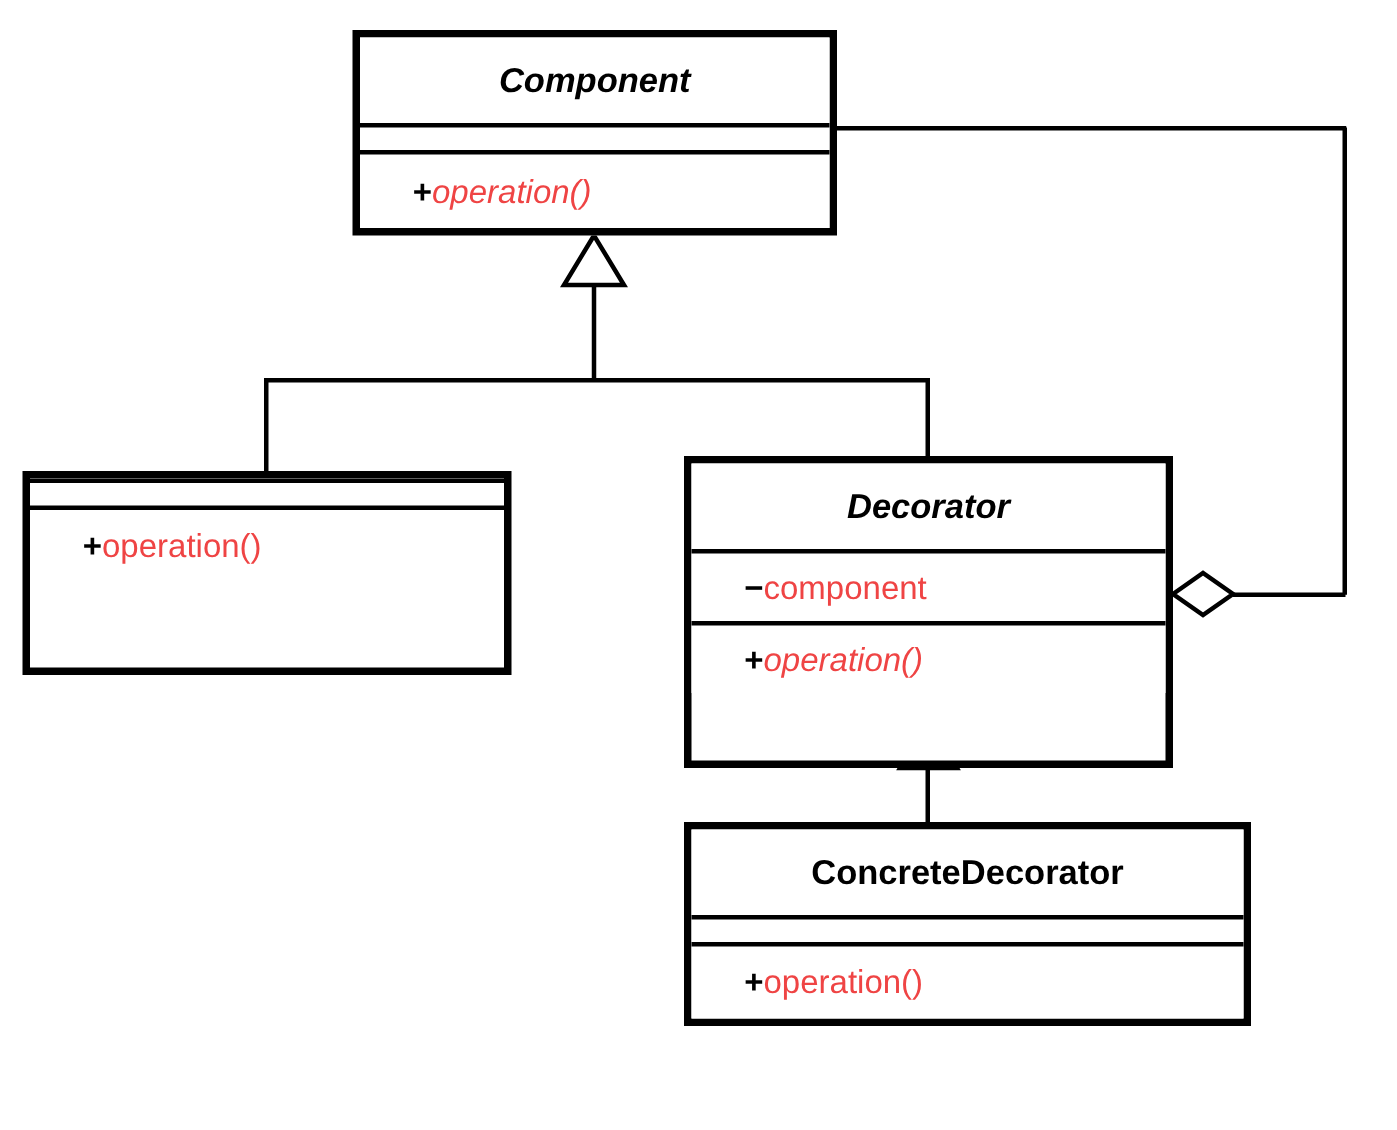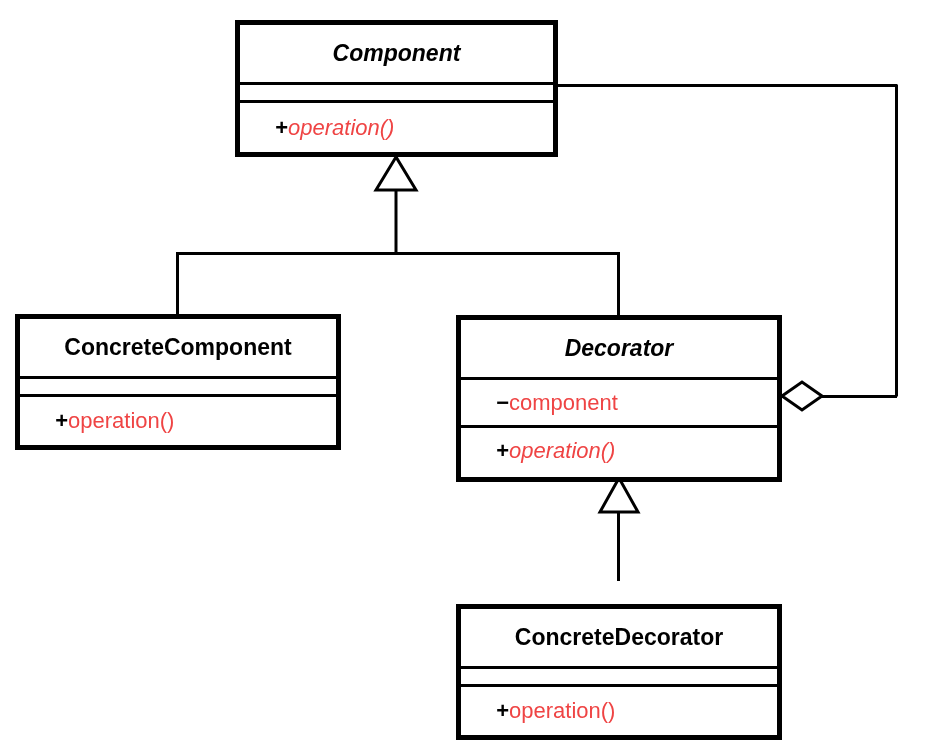--- a/index.html
+++ b/index.html
@@ -121,51 +121,48 @@
     <div class="uml-compartment divider" style="height:18px;"></div>
     <div class="uml-compartment divider" style="height:52px;">
       <div class="member-row">
         <span class="visibility">+</span>
         <span class="member-name abstract">operation()</span>
       </div>
     </div>
   </div>
 
   <div class="uml-class" style="left:15px; top:314px; width:326px; height:136px;">
-    <div class="uml-compartment name-compartment" style="height:57px;">
-      <span class="class-title">ConcreteComponent</span>
-    </div>
     <div class="uml-compartment divider" style="height:18px;"></div>
     <div class="uml-compartment divider" style="height:51px;">
       <div class="member-row">
         <span class="visibility">+</span>
         <span class="member-name">operation()</span>
       </div>
     </div>
   </div>
 
-  <div class="uml-class" style="left:456px; top:315px; width:326px; height:167px;">
+  <div class="uml-class" style="left:456px; top:304px; width:326px; height:208px;">
     <div class="uml-compartment name-compartment" style="height:57px;">
       <span class="class-title abstract">Decorator</span>
     </div>
     <div class="uml-compartment divider" style="height:48px;">
       <div class="member-row">
         <span class="visibility">−</span>
         <span class="member-name">component</span>
       </div>
     </div>
     <div class="uml-compartment divider" style="height:48px;">
       <div class="member-row">
         <span class="visibility">+</span>
         <span class="member-name abstract">operation()</span>
       </div>
     </div>
   </div>
 
-  <div class="uml-class" style="left:456px; top:604px; width:326px; height:136px;">
+  <div class="uml-class" style="left:456px; top:548px; width:378px; height:136px;">
     <div class="uml-compartment name-compartment" style="height:57px;">
       <span class="class-title">ConcreteDecorator</span>
     </div>
     <div class="uml-compartment divider" style="height:18px;"></div>
     <div class="uml-compartment divider" style="height:51px;">
       <div class="member-row">
         <span class="visibility">+</span>
         <span class="member-name">operation()</span>
       </div>
     </div>

